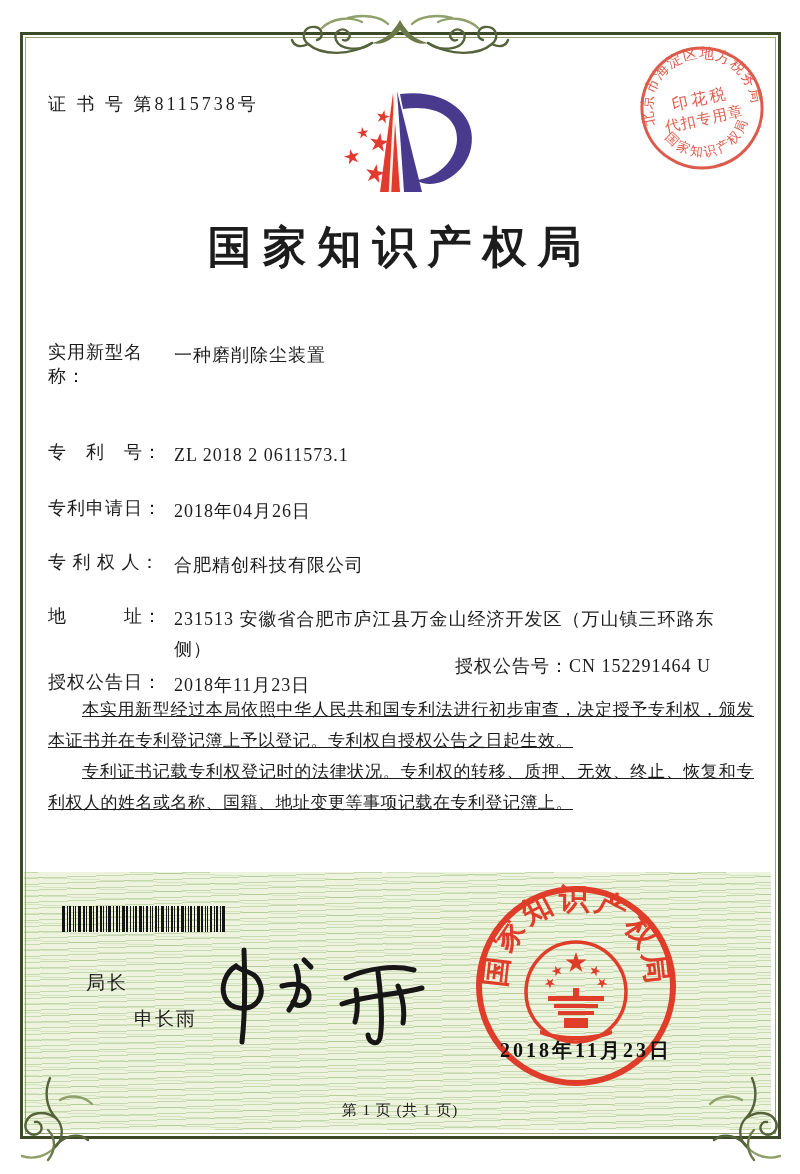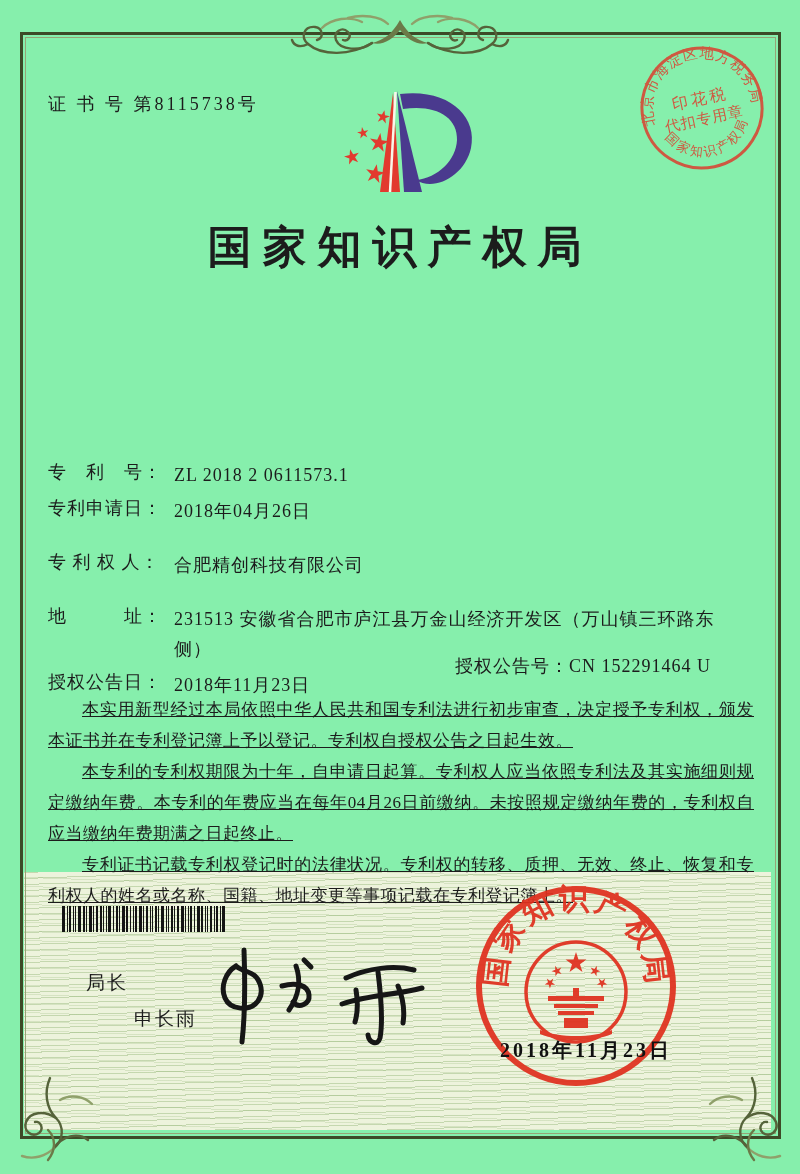--- a/index.html
+++ b/index.html
@@ -1,33 +1,33 @@
 <!DOCTYPE html>
 <html><head>
 <meta charset="utf-8">
 <style>
   html,body{margin:0;padding:0;background:#e8e4d8;}
-  #page{position:relative;width:800px;height:1174px;background:#86efac;overflow:hidden;
+  #page{position:relative;width:800px;height:1174px;background:#ffffff;overflow:hidden;
         font-family:"Liberation Serif","DejaVu Serif",serif;color:#1c1c1c;}
   
   .frame{position:absolute;left:20px;top:32px;width:755px;height:1101px;
          border:3px solid #3d4a27;}
   .frame::after{content:"";position:absolute;inset:2px;border:1px solid #96a476;}
   
   .band{position:absolute;left:24px;top:872px;width:747px;height:258px;
         background-color:#edf3dc;
         background-image:repeating-linear-gradient(178deg,rgba(130,170,100,.38) 0 1px,rgba(255,255,255,0) 1px 6px),
                          repeating-linear-gradient(2deg,rgba(130,170,100,.22) 0 1px,rgba(255,255,255,0) 1px 9px);}
   .cert-no{position:absolute;left:48px;top:92px;font-size:18px;letter-spacing:3px;}
   .title{position:absolute;left:0;top:218px;width:800px;text-align:center;
          font-size:44px;font-weight:bold;letter-spacing:11px;}
   .row{position:absolute;left:48px;font-size:18px;letter-spacing:1px;}
   .row .lbl{display:inline-block;width:126px;vertical-align:top;}
   .row .val{display:inline-block;width:566px;vertical-align:top;line-height:30px;}
-  .r1{top:340px}.r2{top:394px}.r3{top:460px}.r4{top:496px}.r5{top:550px}.r6{top:604px}.r7{top:670px}
+  .r1{top:340px}.r2{top:394px}.r3{top:440px}.r4{top:496px}.r5{top:550px}.r6{top:604px}.r7{top:670px}
   .row-right{position:absolute;left:455px;top:654px;font-size:18px;letter-spacing:1px;}
   .paras{position:absolute;left:48px;top:694px;width:706px;font-size:17px;
          line-height:31px;letter-spacing:.5px;text-align:justify;text-decoration:underline;}
   .paras p{margin:0;text-indent:2em;}
   .barcode{position:absolute;left:62px;top:906px;width:158px;height:26px;}
   .barcode i{position:absolute;top:0;bottom:0;background:#141414;}
   .juzhang{position:absolute;left:86px;top:970px;font-size:19px;letter-spacing:2px;}
   .juzhang-name{position:absolute;left:86px;top:1006px;font-size:19px;letter-spacing:2px;margin-left:48px;}
   .sig{position:absolute;left:198px;top:938px;}
   .stamp{position:absolute;left:638px;top:44px;transform:rotate(-12deg);opacity:.88;}
@@ -112,20 +112,23 @@
       <text font-size="13" letter-spacing="2">
         <textPath href="#arcBot" startOffset="50%" text-anchor="middle">国家知识产权局</textPath>
       </text>
       <text x="64" y="60" text-anchor="middle" font-size="16" letter-spacing="3">印花税</text>
       <text x="64" y="80" text-anchor="middle" font-size="15" letter-spacing="1">代扣专用章</text>
     </g>
   </svg>
 
   <div class="title">国家知识产权局</div>
 
+  <div class="row r1">
+    <span class="lbl">实用新型名称：</span><span class="val">一种磨削除尘装置</span>
+  </div>
   <div class="row r3">
     <span class="lbl">专　利　号：</span><span class="val">ZL 2018 2 0611573.1</span>
   </div>
   <div class="row r4">
     <span class="lbl">专利申请日：</span><span class="val">2018年04月26日</span>
   </div>
   <div class="row r5">
     <span class="lbl">专 利 权 人：</span><span class="val">合肥精创科技有限公司</span>
   </div>
   <div class="row r6">
@@ -133,21 +136,20 @@
   </div>
   <div class="row r7">
     <span class="lbl">授权公告日：</span><span class="val">2018年11月23日</span>
   </div>
   <div class="row-right">
     <span>授权公告号：</span><span>CN 152291464 U</span>
   </div>
 
   <div class="paras">
     <p>本实用新型经过本局依照中华人民共和国专利法进行初步审查，决定授予专利权，颁发本证书并在专利登记簿上予以登记。专利权自授权公告之日起生效。</p>
-    <p>本专利的专利权期限为十年，自申请日起算。专利权人应当依照专利法及其实施细则规定缴纳年费。本专利的年费应当在每年04月26日前缴纳。未按照规定缴纳年费的，专利权自应当缴纳年费期满之日起终止。</p>
     <p>专利证书记载专利权登记时的法律状况。专利权的转移、质押、无效、终止、恢复和专利权人的姓名或名称、国籍、地址变更等事项记载在专利登记簿上。</p>
   </div>
 
   <div class="barcode">
       <i style="left: 0px; width: 3px;"></i>
       <i style="left: 4.6px; width: 1px;"></i>
       <i style="left: 7.2px; width: 2px;"></i>
       <i style="left: 10.8px; width: 1px;"></i>
       <i style="left: 13.4px; width: 1px;"></i>
       <i style="left: 16px; width: 3px;"></i>
@@ -231,14 +233,15 @@
       <rect x="78" y="116" width="56" height="5"></rect>
       <rect x="84" y="124" width="44" height="4"></rect>
       <rect x="88" y="131" width="36" height="4"></rect>
       <rect x="94" y="138" width="24" height="10"></rect>
       <rect x="103" y="108" width="6" height="8"></rect>
       <path d="M70 150 C90 158 122 158 142 150 L142 154 C122 162 90 162 70 154 Z"></path>
     </g>
   </svg>
   <div class="seal-date">2018年11月23日</div>
 
+  <div class="footer">第 1 页 (共 1 页)</div>
 
 </div>
 
 </body></html>

